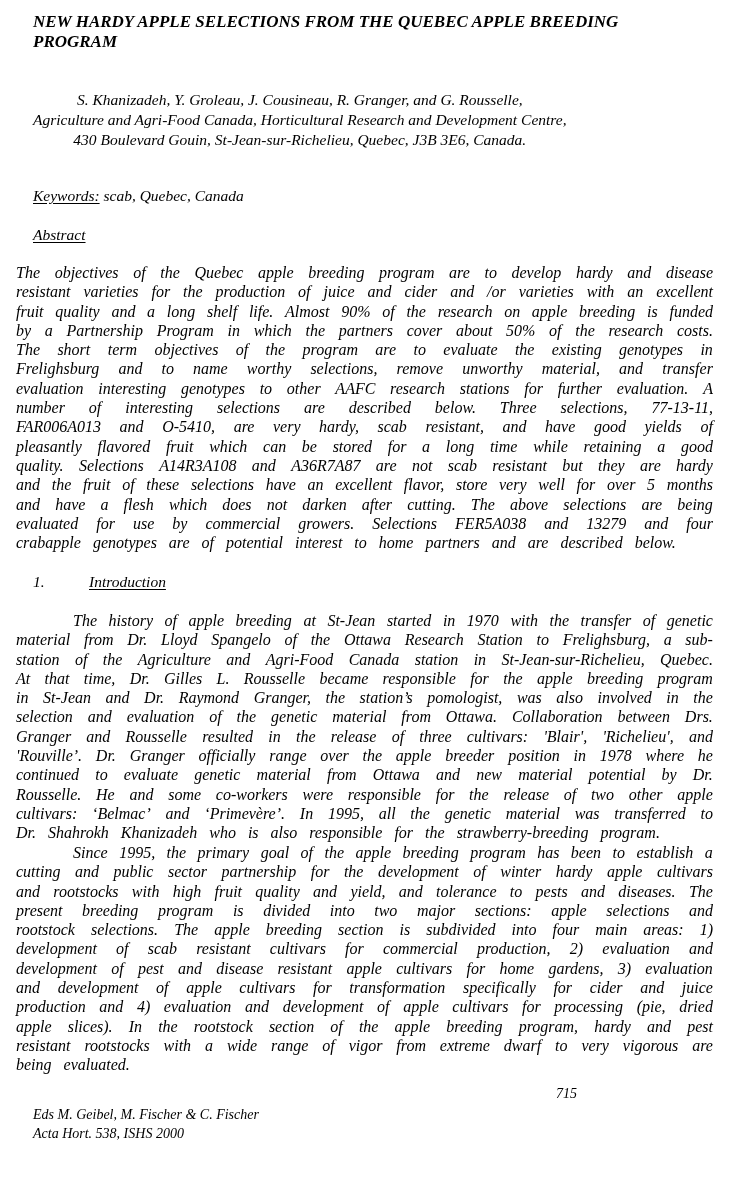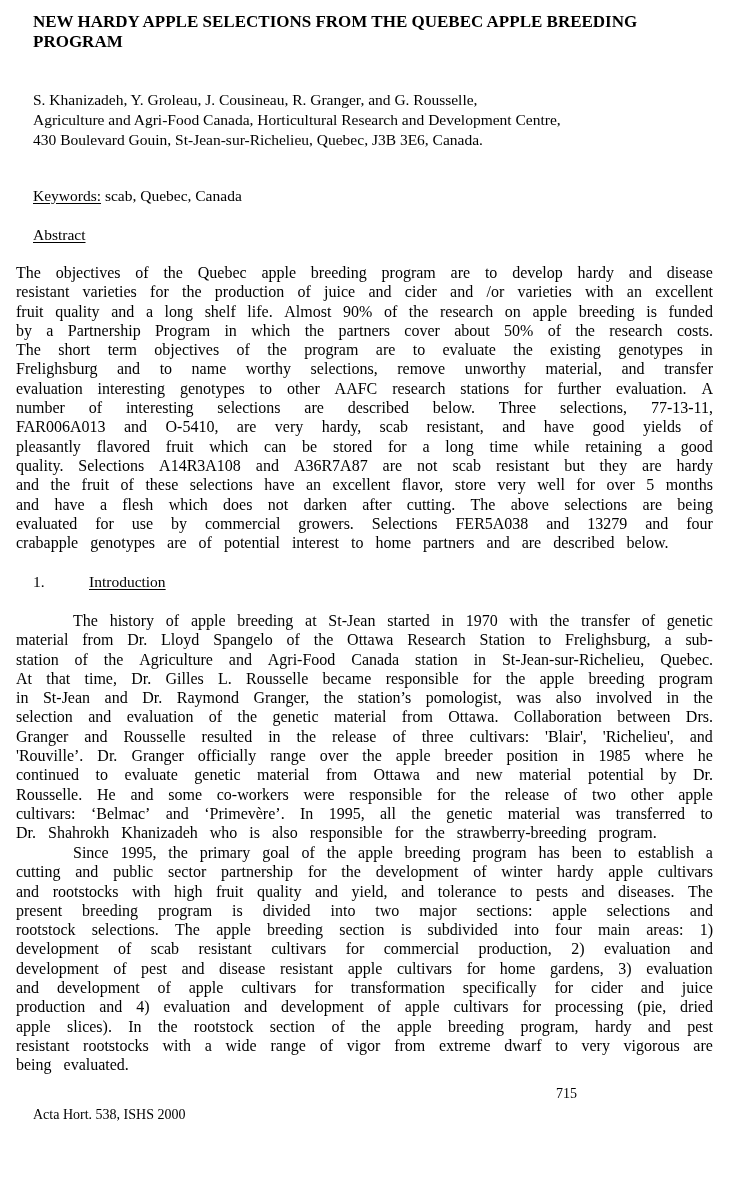--- a/index.html
+++ b/index.html
@@ -1,22 +1,22 @@
 <!DOCTYPE html>
 <html><head>
 <meta charset="utf-8">
 <style>
   html, body { margin: 0; padding: 0; background: #ffffff; }
   body { width: 756px; height: 1177px; position: relative; overflow: hidden;
          font-family: "Liberation Serif", "DejaVu Serif", serif; color: #000; }
-  .page { position: absolute; left: 0; top: 0; width: 604px; height: 1177px; }
+  .page { position: absolute; left: 0; top: 0; width: 604px; height: 1177px; font-style: italic; }
   .title { position: absolute; left: 33px; top: 12px; width: 700px;
            font-weight: bold; font-size: 17px; line-height: 20px; letter-spacing: 0; }
   .authors { position: absolute; left: 33px; top: 90px; font-size: 15.5px; line-height: 20px; }
-  .authors div { white-space: nowrap; }
+  .authors div { white-space: nowrap; text-align: center; }
   .kw { position: absolute; left: 33px; top: 186px; font-size: 15.5px; line-height: 20px; white-space: nowrap; }
   .u { text-decoration: underline; text-underline-offset: 2px; }
   .abs-head { position: absolute; left: 33px; top: 225px; font-size: 15.5px; line-height: 20px; }
   .para { position: absolute; left: 16px; width: 697px; font-size: 16px; line-height: 19.3px; }
   .j { display: flex; justify-content: space-between; white-space: nowrap; height: 19.3px; }
   .j.last { justify-content: flex-start; gap: 12px; }
   .j.ind { padding-left: 57px; }
   .sec-head { position: absolute; left: 33px; top: 572px; font-size: 15.5px; line-height: 20px; white-space: nowrap; }
   .sec-head .num { display: inline-block; width: 56px; }
   .pagenum { position: absolute; right: 27px; top: 1086px; font-size: 14px; }
@@ -400,21 +400,21 @@
         <span>Dr.</span>
         <span>Granger</span>
         <span>officially</span>
         <span>range</span>
         <span>over</span>
         <span>the</span>
         <span>apple</span>
         <span>breeder</span>
         <span>position</span>
         <span>in</span>
-        <span>1985</span>
+        <span>1978</span>
         <span>where</span>
         <span>he</span>
       </div>
       <div class="j">
         <span>continued</span>
         <span>to</span>
         <span>evaluate</span>
         <span>genetic</span>
         <span>material</span>
         <span>from</span>
@@ -642,15 +642,16 @@
       </div>
       <div class="j last">
         <span>being</span>
         <span>evaluated.</span>
       </div>
     </div>
 
   <div class="pagenum">715</div>
 
   <div class="footer">
+    <div>Eds M. Geibel, M. Fischer &amp; C. Fischer</div>
     <div>Acta Hort. 538, ISHS 2000</div>
   </div>
 </div>
 
 </body></html>

